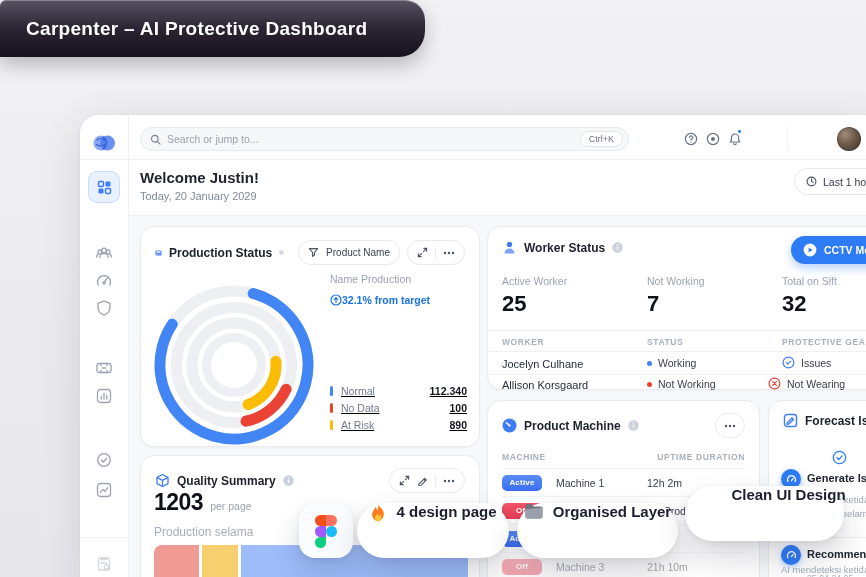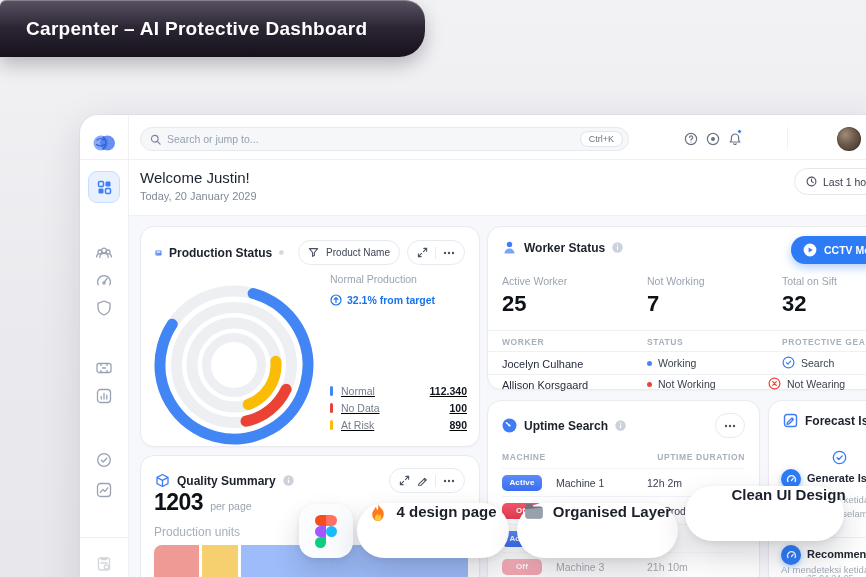--- a/index.html
+++ b/index.html
@@ -36,35 +36,35 @@
   .search input { flex:1; border:none; outline:none; background:transparent; font-size:10.5px; color:#3c4453;
     font-family:"Liberation Sans",sans-serif; }
   .search input::placeholder { color:#97a1b0; }
   .kbd { border:1px solid #e2e5ec; background:#fff; border-radius:9px; font-size:9px; color:#6b7482; padding:2px 8px; }
   .iconbtn { width:18px; height:18px; display:flex; align-items:center; justify-content:center; }
   .avatar { width:24px; height:24px; border-radius:50%;
     background:radial-gradient(circle at 35% 32%, #a18c79 0%, #6b5849 45%, #3a2f27 100%);
     box-shadow:inset 0 0 0 1px rgba(0,0,0,.15); }
 
   
-  .welcome { font-size:15px; font-weight:400; color:#1e2330; }
+  .welcome { font-size:15px; font-weight:700; color:#1e2330; }
   .date { font-size:11px; color:#808a9a; }
   .pillbtn { height:27px; border:1px solid #e4e7ec; background:#fff; border-radius:14px;
     display:flex; align-items:center; gap:6px; padding:0 11px; font-size:10.5px; color:#394050; white-space:nowrap; }
 
   
   .card { background:#fff; border:1px solid #e9ebf0; border-radius:14px; box-shadow:0 1px 2px rgba(30,34,50,.03); }
   .card-head { display:flex; align-items:center; gap:7px; padding:13px 14px 0 14px; }
   .card-title { font-size:12px; font-weight:700; color:#1c212c; white-space:nowrap; }
   .actpill { height:25px; border:1px solid #e6e9ee; background:#fff; border-radius:13px;
     display:flex; align-items:center; gap:7px; padding:0 9px; font-size:10px; color:#3c4453; white-space:nowrap; }
   .actpill .sep { width:1px; height:12px; background:#e9ebf0; }
   .muted-lbl { font-size:10.5px; color:#9aa4b2; }
   .bignum { font-size:24px; font-weight:800; color:#0e1218; letter-spacing:-.5px; }
-  .delta { display:flex; align-items:center; gap:5px; font-size:10.5px; font-weight:700; color:#1a73e8; }
+  .delta { display:flex; align-items:center; font-size:10.5px; font-weight:700; color:#1a73e8; }
 
   .legend-row { display:flex; align-items:center; height:17px; }
   .legend-mark { width:3px; height:10px; border-radius:2px; margin-right:8px; }
   .legend-lbl { flex:1; font-size:10.5px; color:#717b8c; }
   .legend-val { font-size:10.5px; font-weight:700; color:#12161f; }
 
   .stat-lbl { font-size:10.5px; color:#9aa4b2; white-space:nowrap; }
   .stat-val { font-size:22px; font-weight:800; color:#0d1118; margin-top:4px; }
   .thead { font-size:8.5px; font-weight:700; letter-spacing:.6px; color:#a7b0bd; text-transform:uppercase; white-space:nowrap; }
   .cell { font-size:10.5px; color:#39404f; display:flex; align-items:center; gap:6px; white-space:nowrap; }
@@ -263,21 +263,21 @@
       <circle cx="83" cy="83" r="74" fill="none" stroke="#edeff3" stroke-width="11"></circle>
       <circle cx="83" cy="83" r="57.5" fill="none" stroke="#edeff3" stroke-width="11"></circle>
       <circle cx="83" cy="83" r="42" fill="none" stroke="#edeff3" stroke-width="11"></circle>
       <circle cx="83" cy="83" r="27.5" fill="none" stroke="#edeff3" stroke-width="9"></circle>
       <circle cx="83" cy="83" r="74" fill="none" stroke="#4285f4" stroke-width="11" stroke-linecap="round" stroke-dasharray="372 93" transform="rotate(-75 83 83)"></circle>
       <circle cx="83" cy="83" r="57.5" fill="none" stroke="#ea4335" stroke-width="11" stroke-linecap="round" stroke-dasharray="53 309" transform="rotate(25 83 83)"></circle>
       <circle cx="83" cy="83" r="42" fill="none" stroke="#fbbc05" stroke-width="11" stroke-linecap="round" stroke-dasharray="55 209" transform="rotate(-5 83 83)"></circle>
     </svg>
 
     <div class="abs" style="left:189px;top:46px;width:138px;">
-      <div class="muted-lbl">Normal Production</div>
+      <div class="muted-lbl">Name Production</div>
       <div class="delta" style="margin-top:9px;">
         <svg width="12" height="12" viewBox="0 0 12 12" fill="none" stroke="#1a73e8" stroke-width="1.2" stroke-linecap="round" stroke-linejoin="round">
           <circle cx="6" cy="6" r="5"></circle>
             <path d="M6 8.4 V3.8 M4.2 5.4 L6 3.6 L7.8 5.4"></path>
         </svg>
         <span>32.1% from target</span>
       </div>
     </div>
 
     <div class="abs" style="left:189px;top:155px;width:137px;text-decoration:underline;">
@@ -342,21 +342,21 @@
     <div class="abs wname" style="left:14px;top:131px;">Jocelyn Culhane</div>
     <div class="abs cell" style="left:159px;top:130px;">
       <span class="dot" style="background:#4285f4;"></span>
       <span>Working</span>
     </div>
     <div class="abs cell" style="left:294px;top:129px;">
       <svg width="13" height="13" viewBox="0 0 13 13" fill="none" stroke="#3f7df6" stroke-width="1.2" stroke-linecap="round" stroke-linejoin="round">
         <circle cx="6.5" cy="6.5" r="5.4"></circle>
           <path d="M4.4 6.7 L5.9 8.2 L8.7 5.2"></path>
       </svg>
-      <span>Search</span>
+      <span>Issues</span>
     </div>
     <div class="abs hline" style="left:0;top:147px;width:480px;"></div>
 
     <div class="abs wname" style="left:14px;top:152px;">Allison Korsgaard</div>
     <div class="abs cell" style="left:159px;top:151px;">
       <span class="dot" style="background:#ea4335;"></span>
       <span>Not Working</span>
     </div>
     <div class="abs cell" style="left:280px;top:150px;">
       <svg width="13" height="13" viewBox="0 0 13 13" fill="none" stroke="#ea4335" stroke-width="1.2" stroke-linecap="round">
@@ -367,21 +367,21 @@
     </div>
   </div>
 
   <div class="abs card" style="left:487px;top:400px;width:273px;height:250px;">
     <div class="card-head" style="padding-top:12px;">
       <svg width="15" height="15" viewBox="0 0 15 15">
         <circle cx="7.5" cy="7.5" r="7" fill="#3f7df6"></circle>
         <path d="M7.5 7.5 L4.4 4.8" stroke="#fff" stroke-width="1.4" stroke-linecap="round"></path>
         <circle cx="7.5" cy="7.5" r="1.1" fill="#fff"></circle>
       </svg>
-      <span class="card-title">Uptime Search</span>
+      <span class="card-title">Product Machine</span>
       <svg width="11" height="11" viewBox="0 0 11 11">
         <circle cx="5.5" cy="5.5" r="5.2" fill="#ccd2dc"></circle>
           <rect x="4.9" y="4.6" width="1.2" height="3.4" rx=".6" fill="#fff"></rect>
           <circle cx="5.5" cy="3" r=".7" fill="#fff"></circle>
       </svg>
       <div style="flex:1"></div>
       <div class="actpill" style="padding:0 8px;">
         <svg width="12" height="4" viewBox="0 0 12 4">
           <circle cx="2" cy="2" r="1.2" fill="#4a5261"></circle>
             <circle cx="6" cy="2" r="1.2" fill="#4a5261"></circle>
@@ -481,21 +481,21 @@
             <circle cx="6" cy="2" r="1.2" fill="#4a5261"></circle>
             <circle cx="10" cy="2" r="1.2" fill="#4a5261"></circle>
         </svg>
       </div>
     </div>
 
     <div class="abs" style="left:13px;top:33px;display:flex;align-items:baseline;gap:7px;">
       <span class="bignum" style="font-size:23px;">1203</span>
       <span class="qs-suffix">per page</span>
     </div>
-    <div class="abs qs-sub" style="left:13px;top:69px;">Production units</div>
+    <div class="abs qs-sub" style="left:13px;top:69px;">Production selama</div>
 
     <div class="abs qbar" style="left:13px;top:89px;width:314px;">
       <div style="width:45px;background:#ef9a94;"></div>
       <div style="width:36px;background:#f6d06e;"></div>
       <div style="flex:1;background:#9dbcf9;"></div>
     </div>
   </div>
 
   <div class="abs banner">
     <h1>Carpenter – AI Protective Dashboard</h1>

